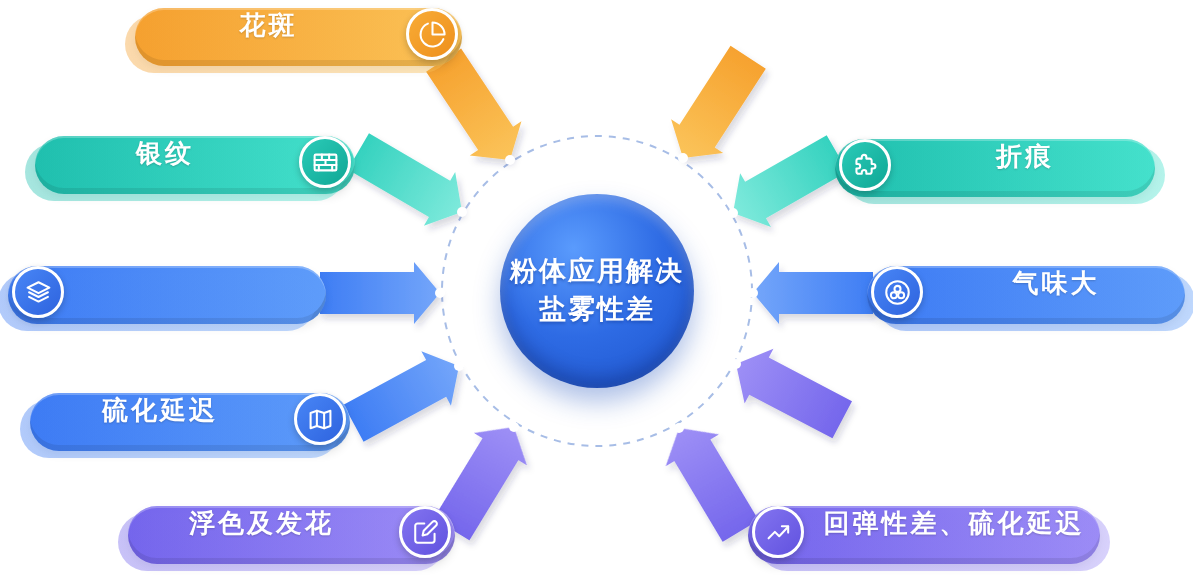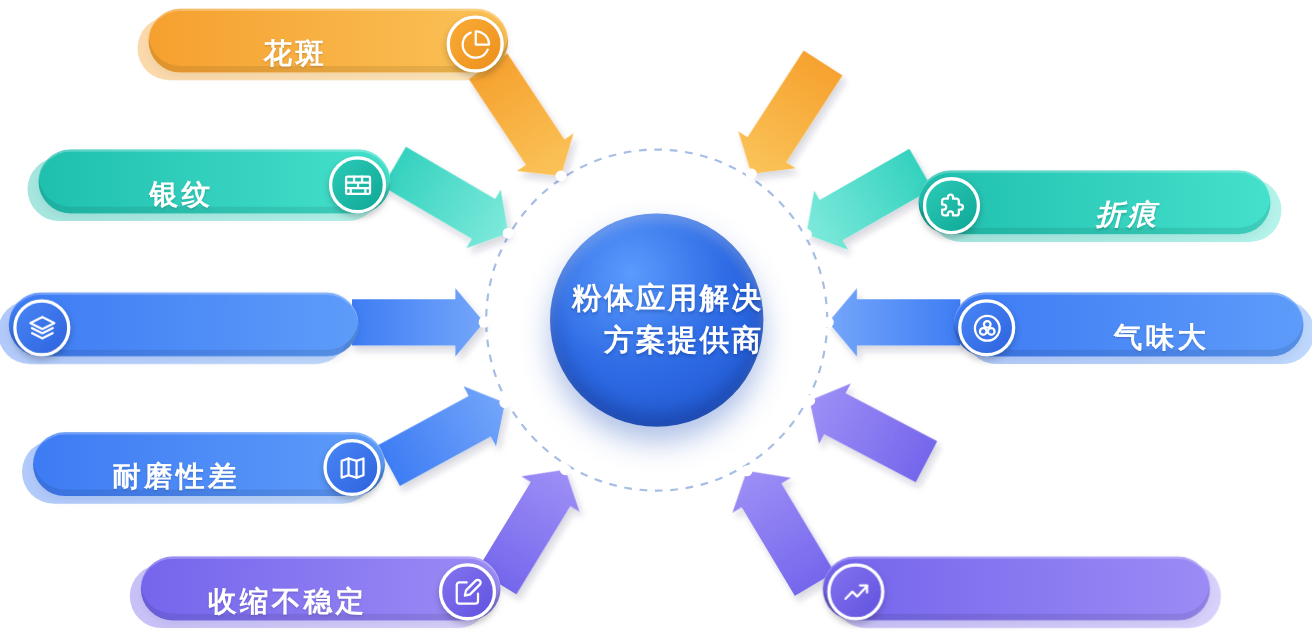--- a/index.html
+++ b/index.html
@@ -7,28 +7,28 @@
   #canvas{position:relative;width:1193px;height:577px;overflow:hidden;background:#fff;}
 
   
   #connectors{position:absolute;left:0;top:0;z-index:1;}
 
   
   .center-circle{
     position:absolute;left:500px;top:194px;width:194px;height:194px;border-radius:50%;
     background:radial-gradient(circle at 38% 28%, #5a9bfd 0%, #2e6be4 48%, #1c53cc 100%);
     box-shadow:0 14px 26px rgba(26,77,186,.35), inset 0 -10px 18px rgba(0,10,60,.28), inset 0 6px 12px rgba(255,255,255,.28);
-    display:flex;flex-direction:column;align-items:flex-end;justify-content:center;
+    display:flex;flex-direction:column;align-items:center;justify-content:center;
     color:#fff;font-size:27px;font-weight:700;letter-spacing:2px;line-height:1.4;
     z-index:4;text-shadow:0 2px 3px rgba(10,40,120,.35);
   }
 
   
   .pill{
-    position:absolute;height:58px;border-radius:29px;display:flex;align-items:flex-end;
+    position:absolute;height:58px;border-radius:29px;display:flex;align-items:flex-start;
     z-index:3;box-shadow:inset 0 -6px 0 rgba(0,0,0,.14), inset 0 2px 0 rgba(255,255,255,.25), 0 4px 8px rgba(0,0,0,.08);
   }
   .pill::before{
     content:"";position:absolute;inset:0;border-radius:29px;background:inherit;
     opacity:.40;z-index:-1;
   }
   .pill.left::before{transform:translate(-10px,7px);}
   .pill.right::before{transform:translate(10px,7px);}
   .pill-label{
     flex:1;text-align:center;color:#fff;font-size:26px;font-weight:700;letter-spacing:3px;
@@ -53,21 +53,21 @@
   .purple{background:linear-gradient(90deg,#7465EC,#9C8CF6);}
   .purple .pill-icon{background:linear-gradient(135deg,#8374F0,#6152DF);}
 
   
   .p1{left:135px;top:8px;width:327px;}
   .p2{left:35px;top:136px;width:320px;}
   .p3{left:8px;top:266px;width:318px;}
   .p4{left:30px;top:393px;width:320px;}
   .p5{left:128px;top:506px;width:327px;}
   .p6{left:728px;top:14px;width:322px;}
-  .p7{left:835px;top:155px;width:320px;font-style:italic;}
+  .p7{left:835px;top:139px;width:320px;}
   .p8{left:867px;top:266px;width:318px;}
   .p9{left:838px;top:393px;width:320px;}
   .p10{left:748px;top:506px;width:352px;}
 </style>
 </head>
 <body>
 
 <div id="canvas">
 
   <svg id="connectors" width="1193" height="577" viewBox="0 0 1193 577" xmlns="http://www.w3.org/2000/svg">
@@ -118,21 +118,21 @@
         <circle cx="753" cy="293" r="5"></circle>
       <circle cx="459" cy="366" r="5"></circle>
         <circle cx="736" cy="364" r="5"></circle>
       <circle cx="514" cy="427" r="5"></circle>
         <circle cx="679" cy="428" r="5"></circle>
     </g>
   </svg>
 
   <div class="center-circle">
     <div>粉体应用解决</div>
-    <div>方案提供商</div>
+    <div>盐雾性差</div>
   </div>
 
   <div class="pill left orange p1">
     <span class="pill-label">花斑</span>
     <span class="pill-icon">
       <svg viewBox="0 0 24 24">
           <path d="M21 15.8A9.8 9.8 0 1 1 8.2 3"></path>
           <path d="M22 12A10 10 0 0 0 12 2v10z"></path>
         </svg>
     </span>
@@ -152,31 +152,31 @@
     <span class="pill-icon">
       <svg viewBox="0 0 24 24">
           <path d="M12 3.5 3 8l9 4.5L21 8z"></path>
           <path d="M4.2 11.8 12 15.7l7.8-3.9"></path>
           <path d="M4.2 15.6 12 19.5l7.8-3.9"></path>
         </svg>
     </span>
   </div>
 
   <div class="pill left blue p4">
-    <span class="pill-label">耐磨性差</span>
+    <span class="pill-label">硫化延迟</span>
     <span class="pill-icon">
       <svg viewBox="0 0 24 24">
           <path d="M9 4.8 3.8 6.6v12.6L9 17.4l6 1.8 5.2-1.8V4.8L15 6.6 9 4.8z"></path>
           <path d="M9 4.8v12.6M15 6.6v12.6"></path>
         </svg>
     </span>
   </div>
 
   <div class="pill left purple p5">
-    <span class="pill-label">收缩不稳定</span>
+    <span class="pill-label">浮色及发花</span>
     <span class="pill-icon">
       <svg viewBox="0 0 24 24">
           <path d="M19.5 13v5.5a2 2 0 0 1-2 2H5.5a2 2 0 0 1-2-2v-12a2 2 0 0 1 2-2H11"></path>
           <path d="M20.8 3.2a2.1 2.1 0 0 0-3 0l-7.3 7.3-.9 3.9 3.9-.9 7.3-7.3a2.1 2.1 0 0 0 0-3z"></path>
         </svg>
     </span>
   </div>
 
 
   <div class="pill right teal p7">
@@ -201,15 +201,16 @@
   </div>
 
 
   <div class="pill right purple p10">
     <span class="pill-icon">
       <svg viewBox="0 0 24 24">
           <path d="M3.8 16.8 9 11.5l3.6 3.6 7.4-7.9"></path>
           <path d="M14.8 6.8H20v5.3"></path>
         </svg>
     </span>
+    <span class="pill-label">回弹性差、硫化延迟</span>
   </div>
 
 </div>
 
 </body></html>

